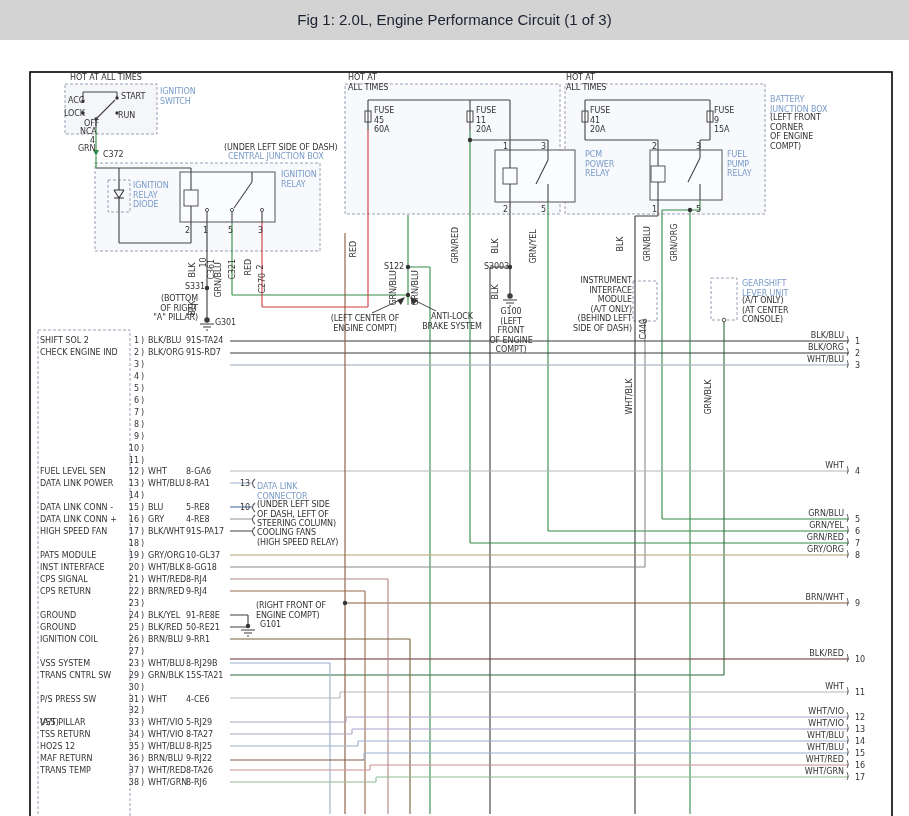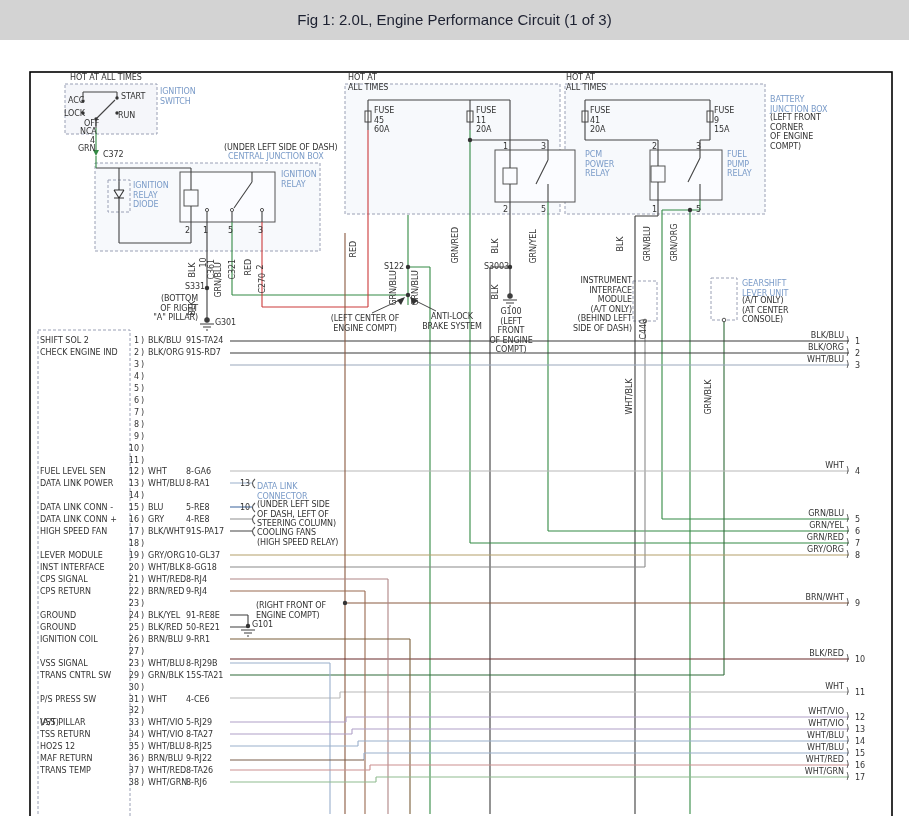--- a/index.html
+++ b/index.html
@@ -272,21 +272,21 @@
 <span class="lbl" style="left:240px;top:503px">10</span>
 <span class="lbl blue" style="left:257px;top:482px">DATA LINK
 CONNECTOR</span>
 <span class="lbl" style="left:257px;top:500px">(UNDER LEFT SIDE
 OF DASH, LEFT OF
 STEERING COLUMN)</span>
 <span class="lbl" style="left:257px;top:528px">COOLING FANS
 (HIGH SPEED RELAY)</span>
 <span class="lbl" style="left:256px;top:601px">(RIGHT FRONT OF
 ENGINE COMPT)</span>
-<span class="lbl" style="left:252px;top:620px">G101</span>
+<span class="lbl" style="left:260px;top:620px">G101</span>
 <span class="lbl" style="left:40px;top:718px">(A/T)</span>
 
 <div id="pcm-rows">
       <div class="pcm-row" style="top:336px">
         <span class="pl">SHIFT SOL 2</span>
         <span class="pn">1</span>
         <span class="pb">)</span>
         <span class="pw">BLK/BLU</span>
         <span class="pc">91S-TA24</span>
       </div>
@@ -370,21 +370,21 @@
         <span class="pn">17</span>
         <span class="pb">)</span>
         <span class="pw">BLK/WHT</span>
         <span class="pc">91S-PA17</span>
       </div>
       <div class="pcm-row" style="top:539.15px">
         <span class="pn">18</span>
         <span class="pb">)</span>
       </div>
       <div class="pcm-row" style="top:551.1px">
-        <span class="pl">LEVER MODULE</span>
+        <span class="pl">PATS MODULE</span>
         <span class="pn">19</span>
         <span class="pb">)</span>
         <span class="pw">GRY/ORG</span>
         <span class="pc">10-GL37</span>
       </div>
       <div class="pcm-row" style="top:563.05px">
         <span class="pl">INST INTERFACE</span>
         <span class="pn">20</span>
         <span class="pb">)</span>
         <span class="pw">WHT/BLK</span>
@@ -427,21 +427,21 @@
         <span class="pn">26</span>
         <span class="pb">)</span>
         <span class="pw">BRN/BLU</span>
         <span class="pc">9-RR1</span>
       </div>
       <div class="pcm-row" style="top:646.7px">
         <span class="pn">27</span>
         <span class="pb">)</span>
       </div>
       <div class="pcm-row" style="top:658.65px">
-        <span class="pl">VSS SIGNAL</span>
+        <span class="pl">VSS SYSTEM</span>
         <span class="pn">23</span>
         <span class="pb">)</span>
         <span class="pw">WHT/BLU</span>
         <span class="pc">8-RJ29B</span>
       </div>
       <div class="pcm-row" style="top:670.5999999999999px">
         <span class="pl">TRANS CNTRL SW</span>
         <span class="pn">29</span>
         <span class="pb">)</span>
         <span class="pw">GRN/BLK</span>

